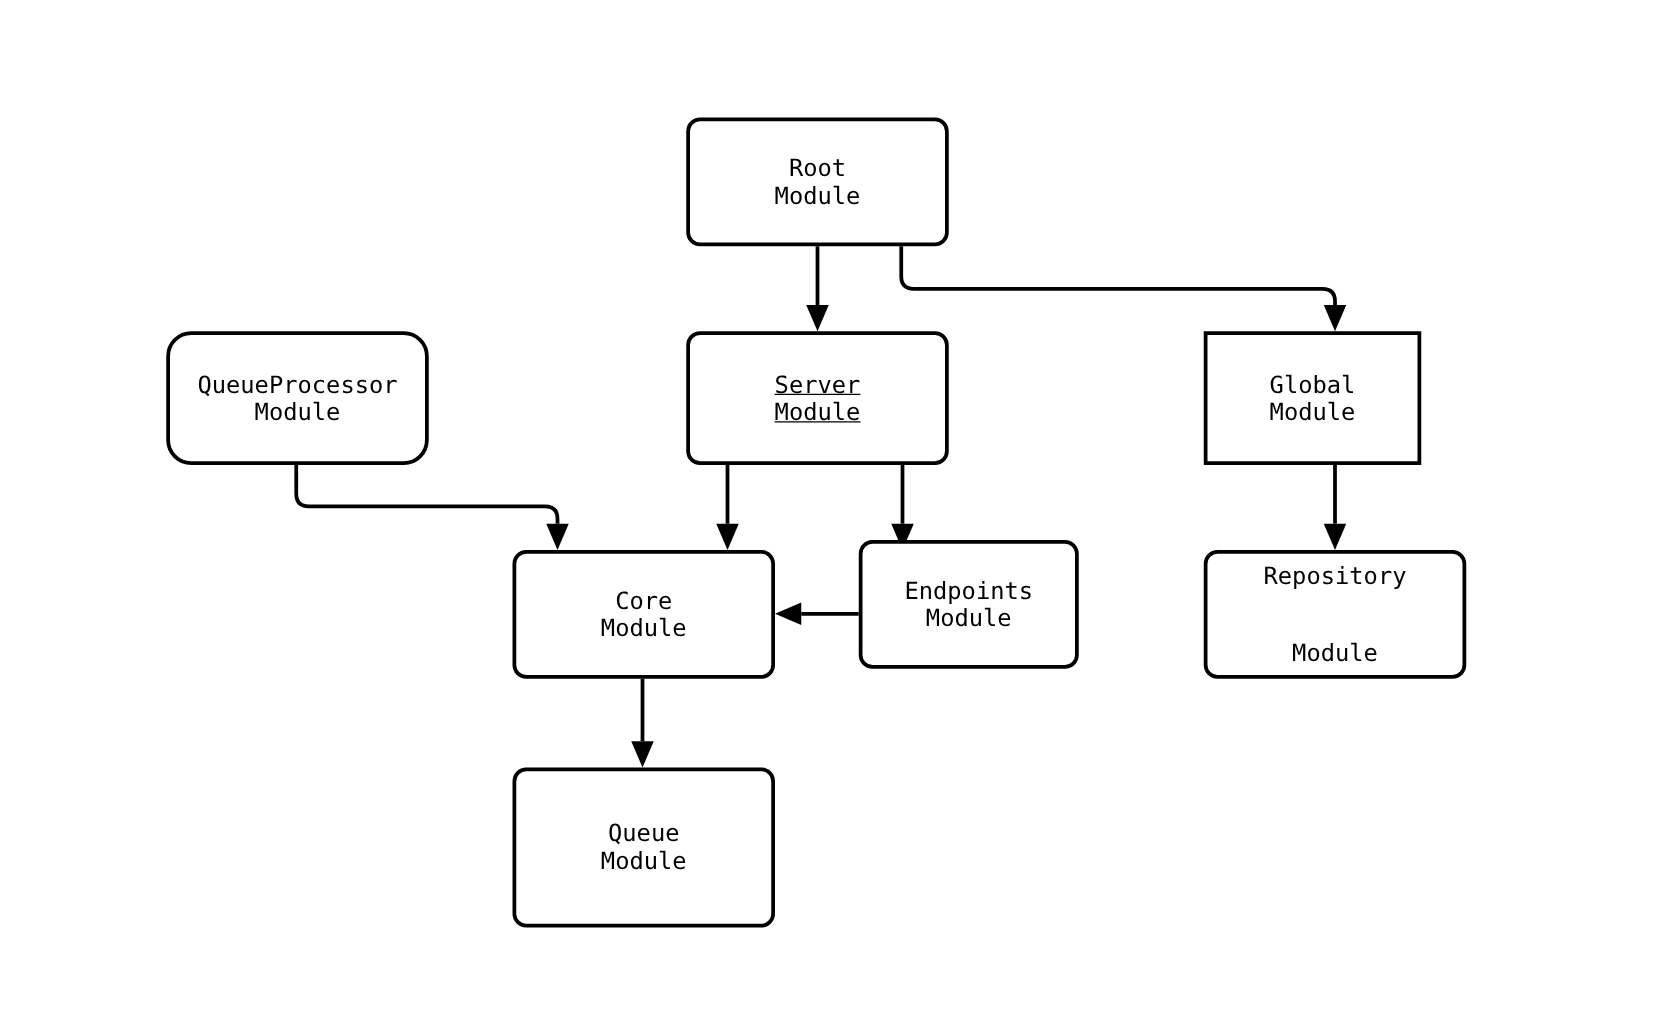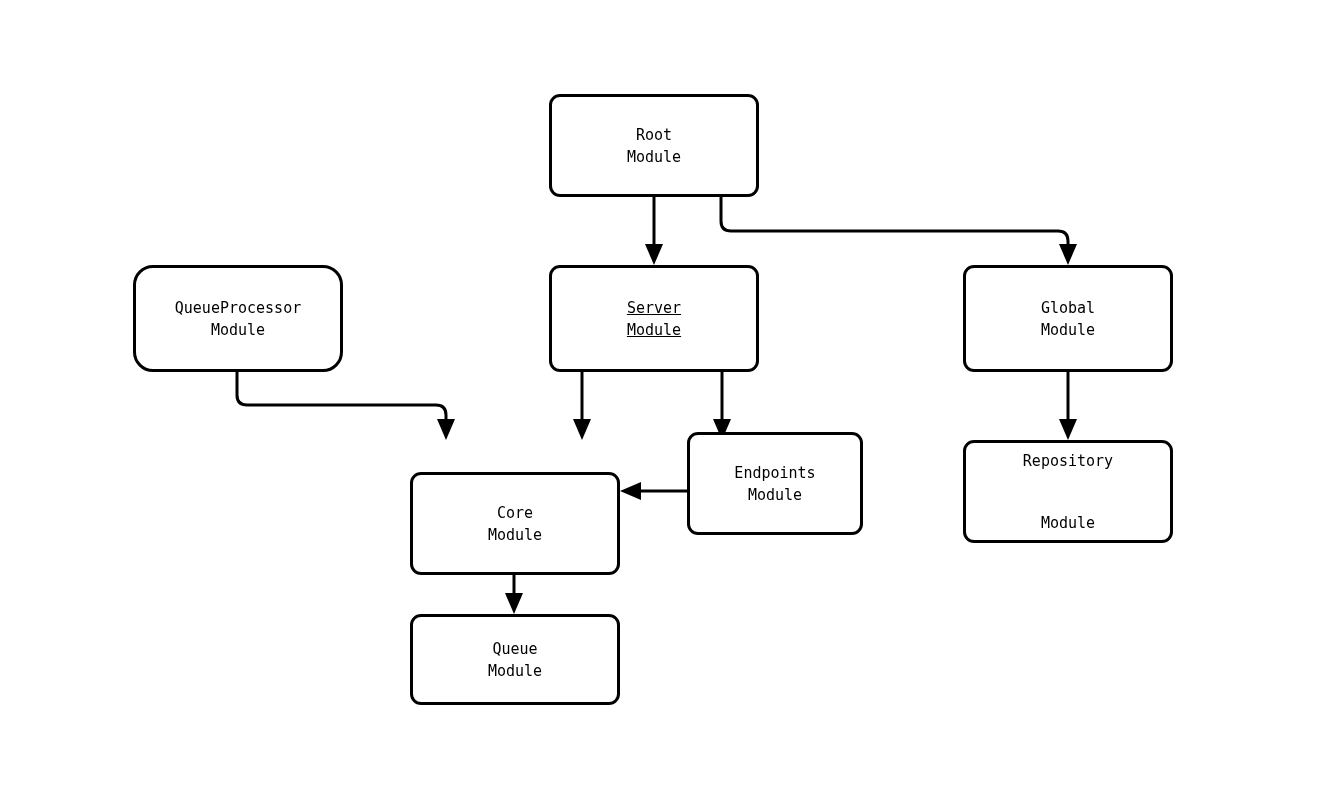--- a/index.html
+++ b/index.html
@@ -30,21 +30,21 @@
     background: #ffffff;
     display: flex;
     flex-direction: column;
     align-items: center;
     justify-content: center;
     z-index: 2;
   }
   .node-label {
     color: #000000;
     font-family: "DejaVu Sans Mono", "Liberation Mono", monospace;
-    font-size: 15px;
+    font-size: 19px;
     line-height: 22px;
     letter-spacing: 0px;
     text-align: left;
     white-space: pre;
     user-select: none;
   }
 </style>
 </head>
 <body>
 
@@ -93,38 +93,38 @@
   <div class="node" style="left: 133px; top: 265px; width: 210px; height: 107px; border-width: 3px; border-color: rgb(0, 0, 0); border-radius: 20px;">
     <span class="node-label">QueueProcessor</span>
     <span class="node-label">Module</span>
   </div>
 
   <div class="node" style="left: 549px; top: 265px; width: 210px; height: 107px; border-width: 3px; border-color: rgb(0, 0, 0); border-radius: 11px; text-decoration: underline;">
     <span class="node-label">Server</span>
     <span class="node-label">Module</span>
   </div>
 
-  <div class="node" style="left: 963px; top: 265px; width: 210px; height: 107px; border-width: 3px; border-color: rgb(0, 0, 0); border-radius: 11px;">
+  <div class="node" style="left: 963px; top: 265px; width: 174px; height: 107px; border-width: 3px; border-color: rgb(0, 0, 0); border-radius: 0;">
     <span class="node-label">Global</span>
     <span class="node-label">Module</span>
   </div>
 
-  <div class="node" style="left: 410px; top: 440px; width: 210px; height: 103px; border-width: 3px; border-color: rgb(0, 0, 0); border-radius: 11px; margin-top: 32px;">
+  <div class="node" style="left: 410px; top: 440px; width: 210px; height: 103px; border-width: 3px; border-color: rgb(0, 0, 0); border-radius: 11px;">
     <span class="node-label">Core</span>
     <span class="node-label">Module</span>
   </div>
 
   <div class="node" style="left: 687px; top: 432px; width: 176px; height: 103px; border-width: 3px; border-color: rgb(0, 0, 0); border-radius: 11px;">
     <span class="node-label">Endpoints</span>
     <span class="node-label">Module</span>
   </div>
 
   <div class="node" style="left: 963px; top: 440px; width: 210px; height: 103px; border-width: 3px; border-color: rgb(0, 0, 0); border-radius: 11px; gap: 40px;">
     <span class="node-label">Repository</span>
     <span class="node-label">Module</span>
   </div>
 
-  <div class="node" style="left: 410px; top: 614px; width: 210px; height: 91px; border-width: 3px; border-color: rgb(0, 0, 0); border-radius: 11px;">
+  <div class="node" style="left: 410px; top: 614px; width: 210px; height: 128px; border-width: 3px; border-color: rgb(0, 0, 0); border-radius: 11px;">
     <span class="node-label">Queue</span>
     <span class="node-label">Module</span>
   </div>
 
 </div>
 
 </body></html>

